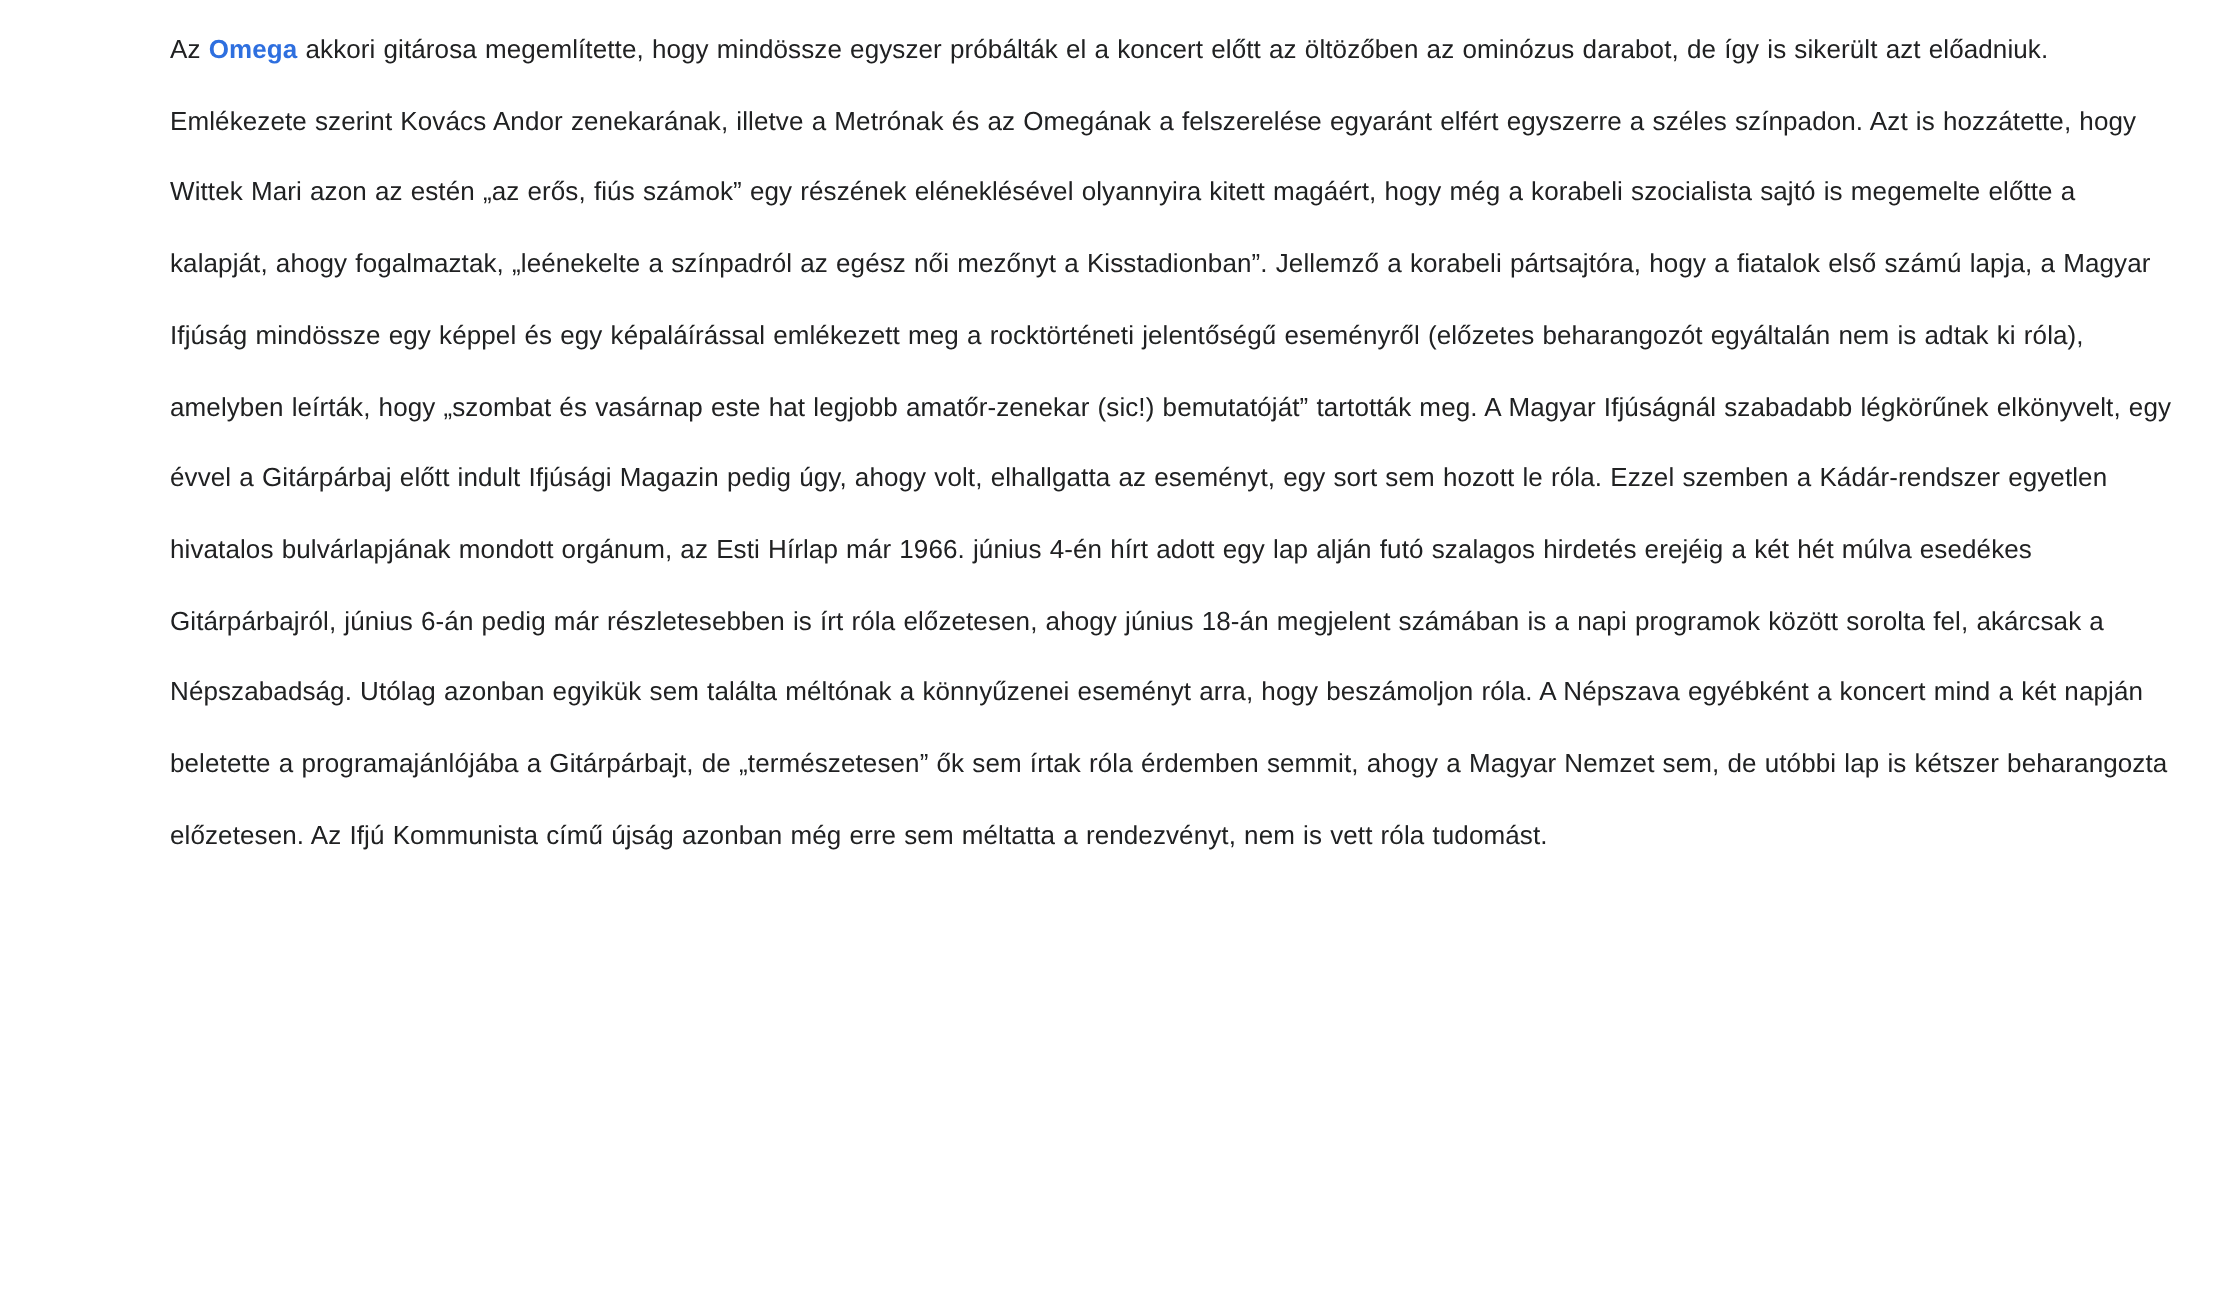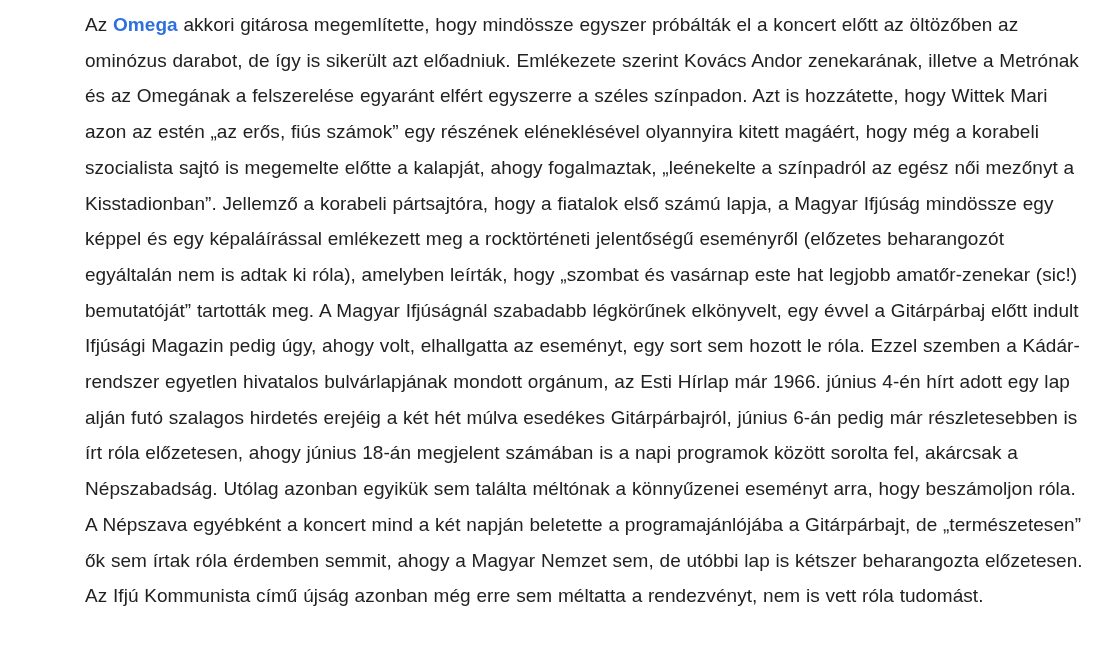--- a/index.html
+++ b/index.html
@@ -14,21 +14,21 @@
     overflow: hidden;
     background: #ffffff;
     box-sizing: border-box;
   }
   .article-body {
     padding: 7px 28px 0 85px;
     box-sizing: border-box;
   }
   .article-paragraph {
     margin: 0;
-    font-size: 19px;
+    font-size: 13px;
     line-height: 35.7px;
     color: #202122;
     text-align: left;
     letter-spacing: 0.05px;
     word-spacing: 0.4px;
   }
   .wiki-link {
     color: #2e6fdf;
     font-weight: 600;
     text-decoration: none;

